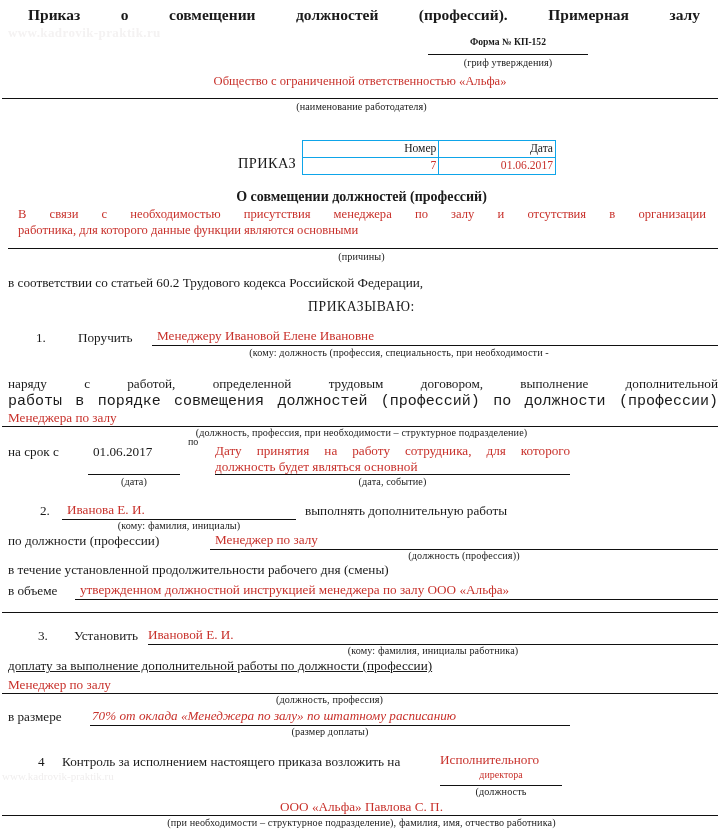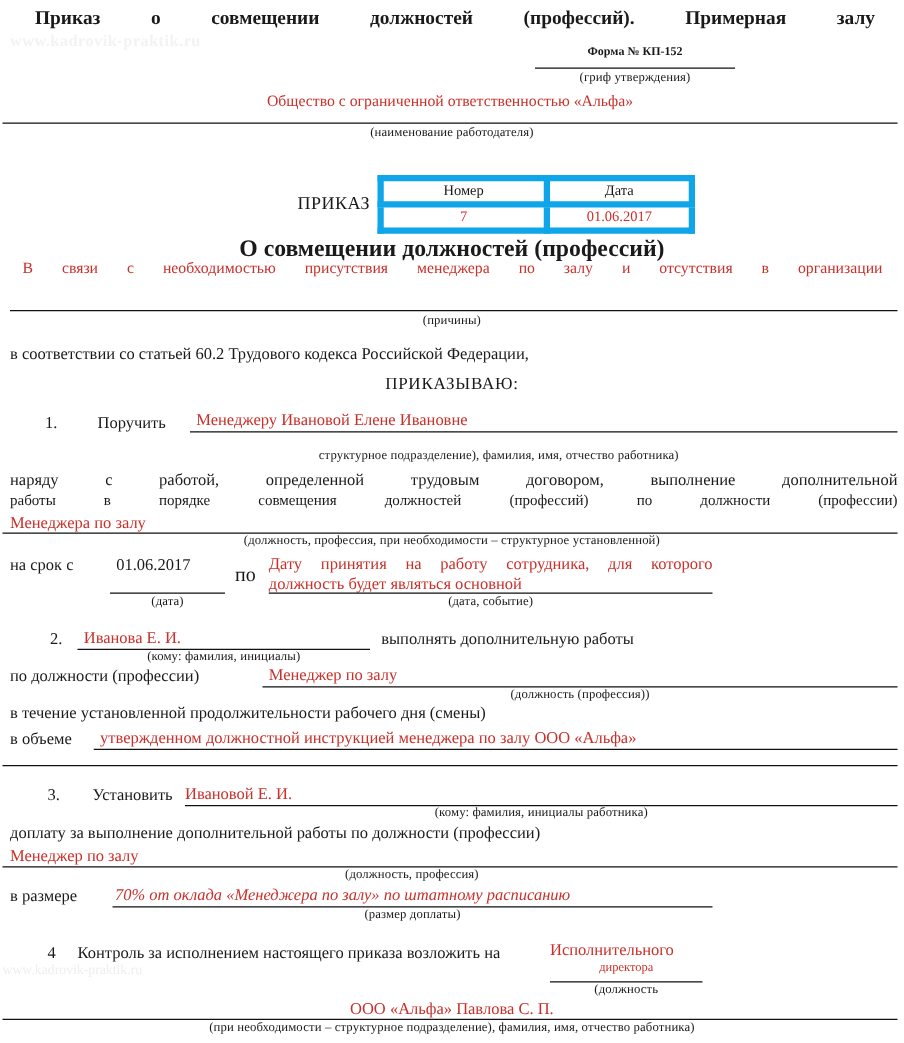--- a/index.html
+++ b/index.html
@@ -117,37 +117,37 @@
   }
   table.order-table {
     position: absolute;
     left: 302px;
     top: 140px;
     width: 254px;
     border-collapse: collapse;
     font-size: 11.6px;
   }
   table.order-table td {
-    border: 5px solid #0ea5e9;
-    text-align: center;
+    border: 1px solid #0ea5e9;
+    text-align: right;
     height: 16px;
     padding: 0 2px;
     line-height: 16px;
   }
   table.order-table td.num { width: 137px; }
   table.order-table td.dat { width: 115px; }
 
   .subject {
     position: absolute;
     left: 0;
     top: 189px;
     width: 723px;
     text-align: center;
     font-weight: bold;
-    font-size: 19px;
+    font-size: 14px;
   }
 
   .reason {
     position: absolute;
     left: 18px;
     top: 206px;
     width: 688px;
     font-size: 12.6px;
     line-height: 1.28;
   }
@@ -182,28 +182,28 @@
 
   
   .i1-num  { position: absolute; left: 36px;  top: 330px; font-size: 13.2px; }
   .i1-verb { position: absolute; left: 78px;  top: 330px; font-size: 13.2px; }
   .i1-val  { position: absolute; left: 157px; top: 328px; font-size: 13.2px; }
   .i1-cap1 { position: absolute; left: 80px;  top: 348px; width: 638px; }
   .i1-cap2 { position: absolute; left: 80px;  top: 360px; width: 638px; }
 
   .p1a { position: absolute; left: 8px;  top: 376px; width: 710px; font-size: 13.2px;
          text-align: justify; text-align-last: justify; }
-  .p1b { position: absolute; left: 8px;  top: 393px; width: 710px; font-size: 12px;
-         text-align: justify; text-align-last: justify; }
+  .p1b { position: absolute; left: 8px;  top: 393px; width: 710px; font-size: 15px;
+         text-align: justify; text-align-last: justify; font-family: Liberation Mono, monospace; }
   .i1-pos { position: absolute; left: 8px; top: 410px; font-size: 13.2px; }
   .i1-cap3{ position: absolute; left: 0px; top: 428px; width: 723px; }
 
   .srok-label { position: absolute; left: 8px;   top: 444px; font-size: 13.2px; }
   .srok-date  { position: absolute; left: 93px;  top: 444px; font-size: 13.2px; }
-  .srok-po    { position: absolute; left: 188px; top: 452px; font-size: 16px; }
+  .srok-po    { position: absolute; left: 188px; top: 436px; font-size: 10px; }
   .srok-val1  { position: absolute; left: 215px; top: 443px; width: 355px; font-size: 13.2px;
                 text-align: justify; text-align-last: justify; }
   .srok-val2  { position: absolute; left: 215px; top: 459px; width: 355px; font-size: 13.2px; }
   .cap-data   { position: absolute; left: 88px;  top: 477px; width: 92px; }
   .cap-data-ev{ position: absolute; left: 215px; top: 477px; width: 355px; }
 
   
   .i2-num { position: absolute; left: 40px;  top: 503px; font-size: 13.2px; }
   .i2-val { position: absolute; left: 67px;  top: 502px; font-size: 13.2px; }
   .i2-tail{ position: absolute; left: 305px; top: 503px; font-size: 13.2px; }
@@ -216,21 +216,21 @@
   .i2-l3 { position: absolute; left: 8px; top: 562px; font-size: 13.2px; }
   .i2-l4lab { position: absolute; left: 8px;  top: 583px; font-size: 13.2px; }
   .i2-l4val { position: absolute; left: 80px; top: 582px; font-size: 13.2px; }
 
   
   .i3-num  { position: absolute; left: 38px;  top: 628px; font-size: 13.2px; }
   .i3-verb { position: absolute; left: 74px;  top: 628px; font-size: 13.2px; }
   .i3-val  { position: absolute; left: 148px; top: 627px; font-size: 13.2px; }
   .i3-cap1 { position: absolute; left: 148px; top: 646px; width: 570px; }
 
-  .i3-l2 { position: absolute; left: 8px; top: 658px; font-size: 13.2px; }
+  .i3-l2 { position: absolute; left: 8px; top: 658px; font-size: 13.2px; text-decoration: underline; }
   .i3-pos{ position: absolute; left: 8px; top: 677px; font-size: 13.2px; }
   .i3-cap2{ position: absolute; left: 0px; top: 695px; width: 659px; }
 
   .i3-l4lab { position: absolute; left: 8px;  top: 709px; font-size: 13.2px; }
   .i3-l4val { position: absolute; left: 92px; top: 708px; font-size: 13.2px; font-style: italic; }
   .i3-cap3  { position: absolute; left: 90px; top: 727px; width: 480px; }
 
   
   .i4-num  { position: absolute; left: 38px;  top: 754px; font-size: 13.2px; }
   .i4-text { position: absolute; left: 62px;  top: 754px; font-size: 13.2px; }
@@ -270,39 +270,40 @@
       <td class="num red">7</td>
       <td class="dat red">01.06.2017</td>
     </tr>
   </tbody>
     </table>
 
   <div class="subject">О совмещении должностей (профессий)</div>
 
   <div class="reason red">
     <div class="l1">В связи с необходимостью присутствия менеджера по залу и отсутствия в организации</div>
+    <div class="l2">работника, для которого данные функции являются основными</div>
   </div>
   <div class="rule" style="left:8px; top:248px; width:710px;"></div>
   <div class="prichiny-caption caption">(причины)</div>
 
   <div class="tk-line">в соответствии со статьей 60.2 Трудового кодекса Российской Федерации,</div>
 
   <div class="prikazyvayu">ПРИКАЗЫВАЮ:</div>
 
   <div class="i1-num">1.</div>
   <div class="i1-verb">Поручить</div>
   <div class="i1-val red">Менеджеру Ивановой Елене Ивановне</div>
   <div class="rule" style="left:152px; top:345px; width:566px;"></div>
-  <div class="i1-cap2 caption">структурное подразделение), фамилия, имя, отчество работника)</div>
+  <div class="i1-cap1 caption">(кому: должность (профессия, специальность, при необходимости -</div>
 
   <div class="p1a">наряду с работой, определенной трудовым договором, выполнение дополнительной</div>
   <div class="p1b">работы в порядке совмещения должностей (профессий) по должности (профессии)</div>
   <div class="i1-pos red">Менеджера по залу</div>
   <div class="rule" style="left:2px; top:426px; width:716px;"></div>
-  <div class="i1-cap3 caption">(должность, профессия, при необходимости – структурное установленной)</div>
+  <div class="i1-cap3 caption">(должность, профессия, при необходимости – структурное подразделение)</div>
 
   <div class="srok-label">на срок с</div>
   <div class="srok-date">01.06.2017</div>
   <div class="srok-po">по</div>
   <div class="srok-val1 red">Дату принятия на работу сотрудника, для которого</div>
   <div class="srok-val2 red">должность будет являться основной</div>
   <div class="rule" style="left:88px; top:474px; width:92px;"></div>
   <div class="rule" style="left:215px; top:474px; width:355px;"></div>
   <div class="cap-data caption">(дата)</div>
   <div class="cap-data-ev caption">(дата, событие)</div>

